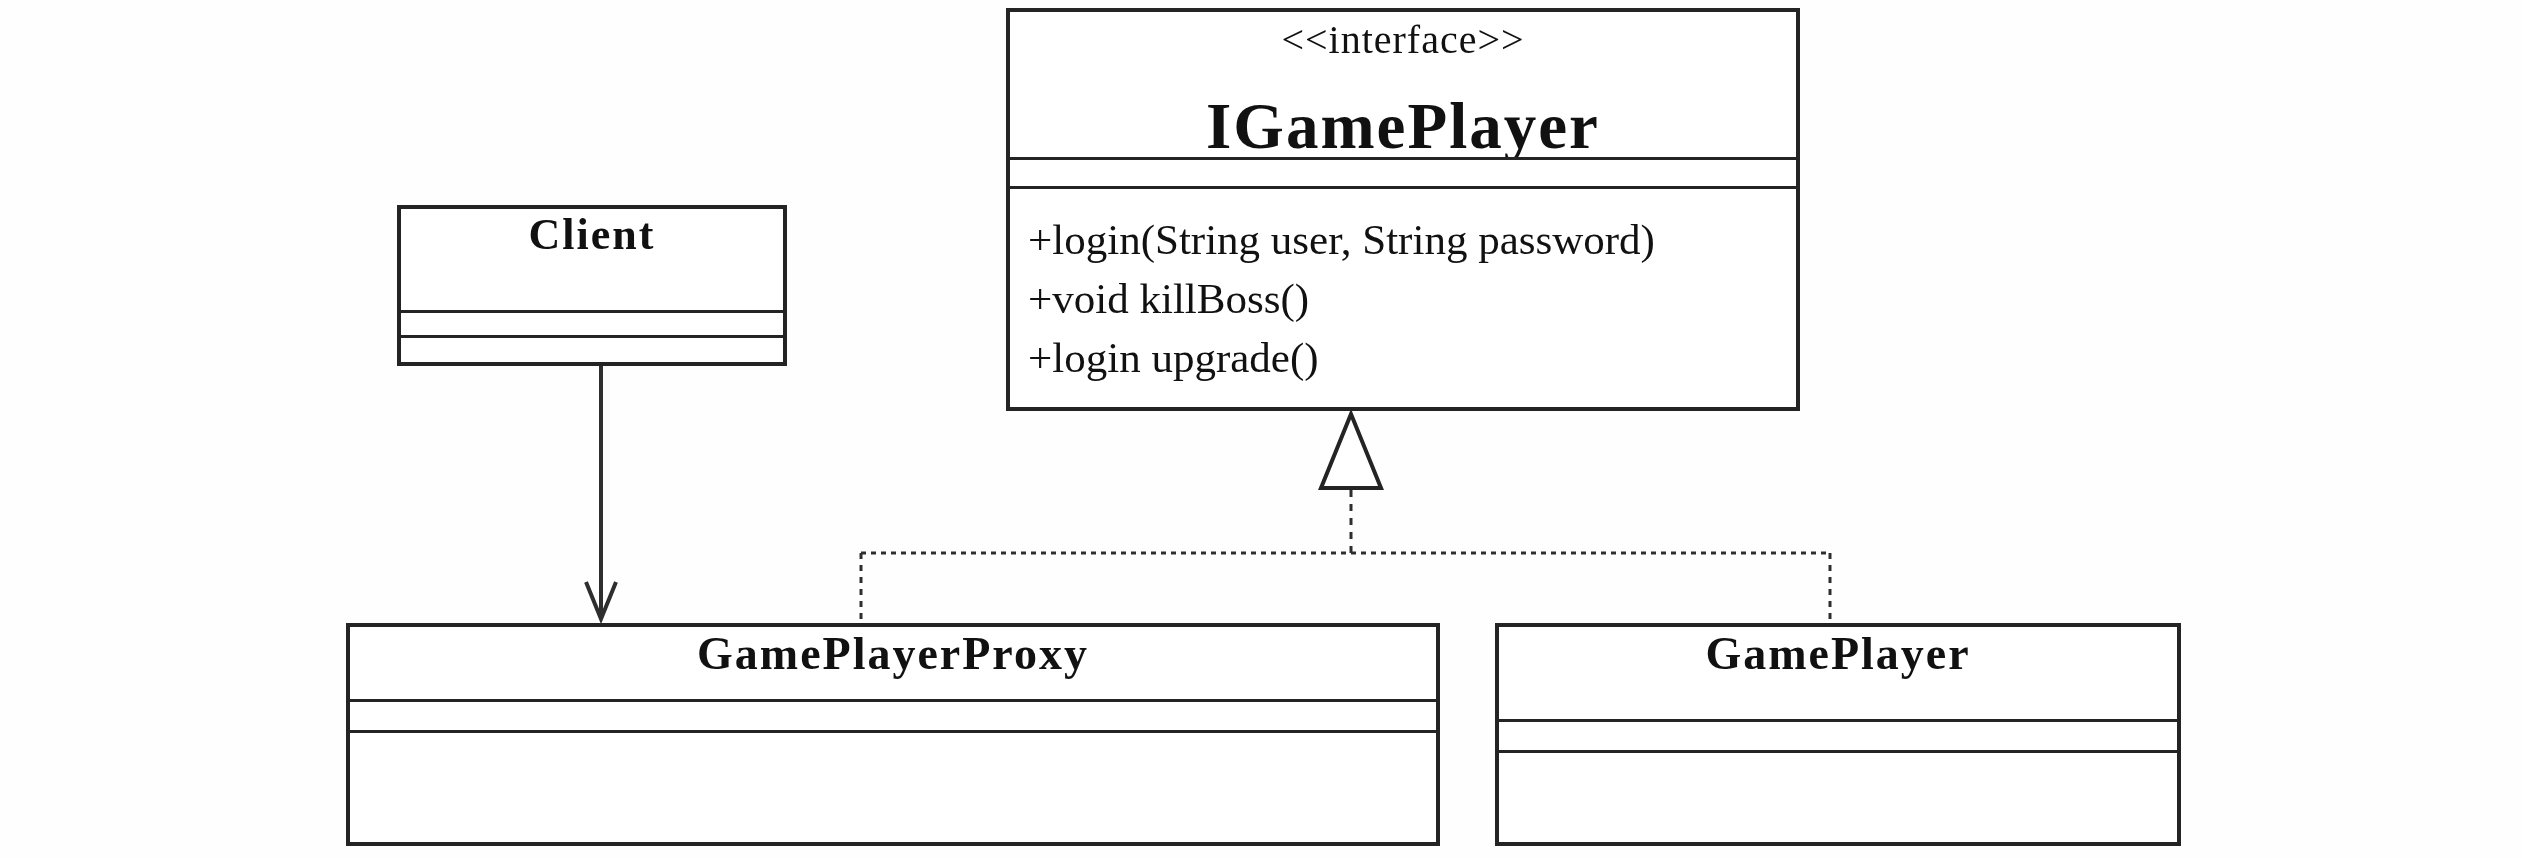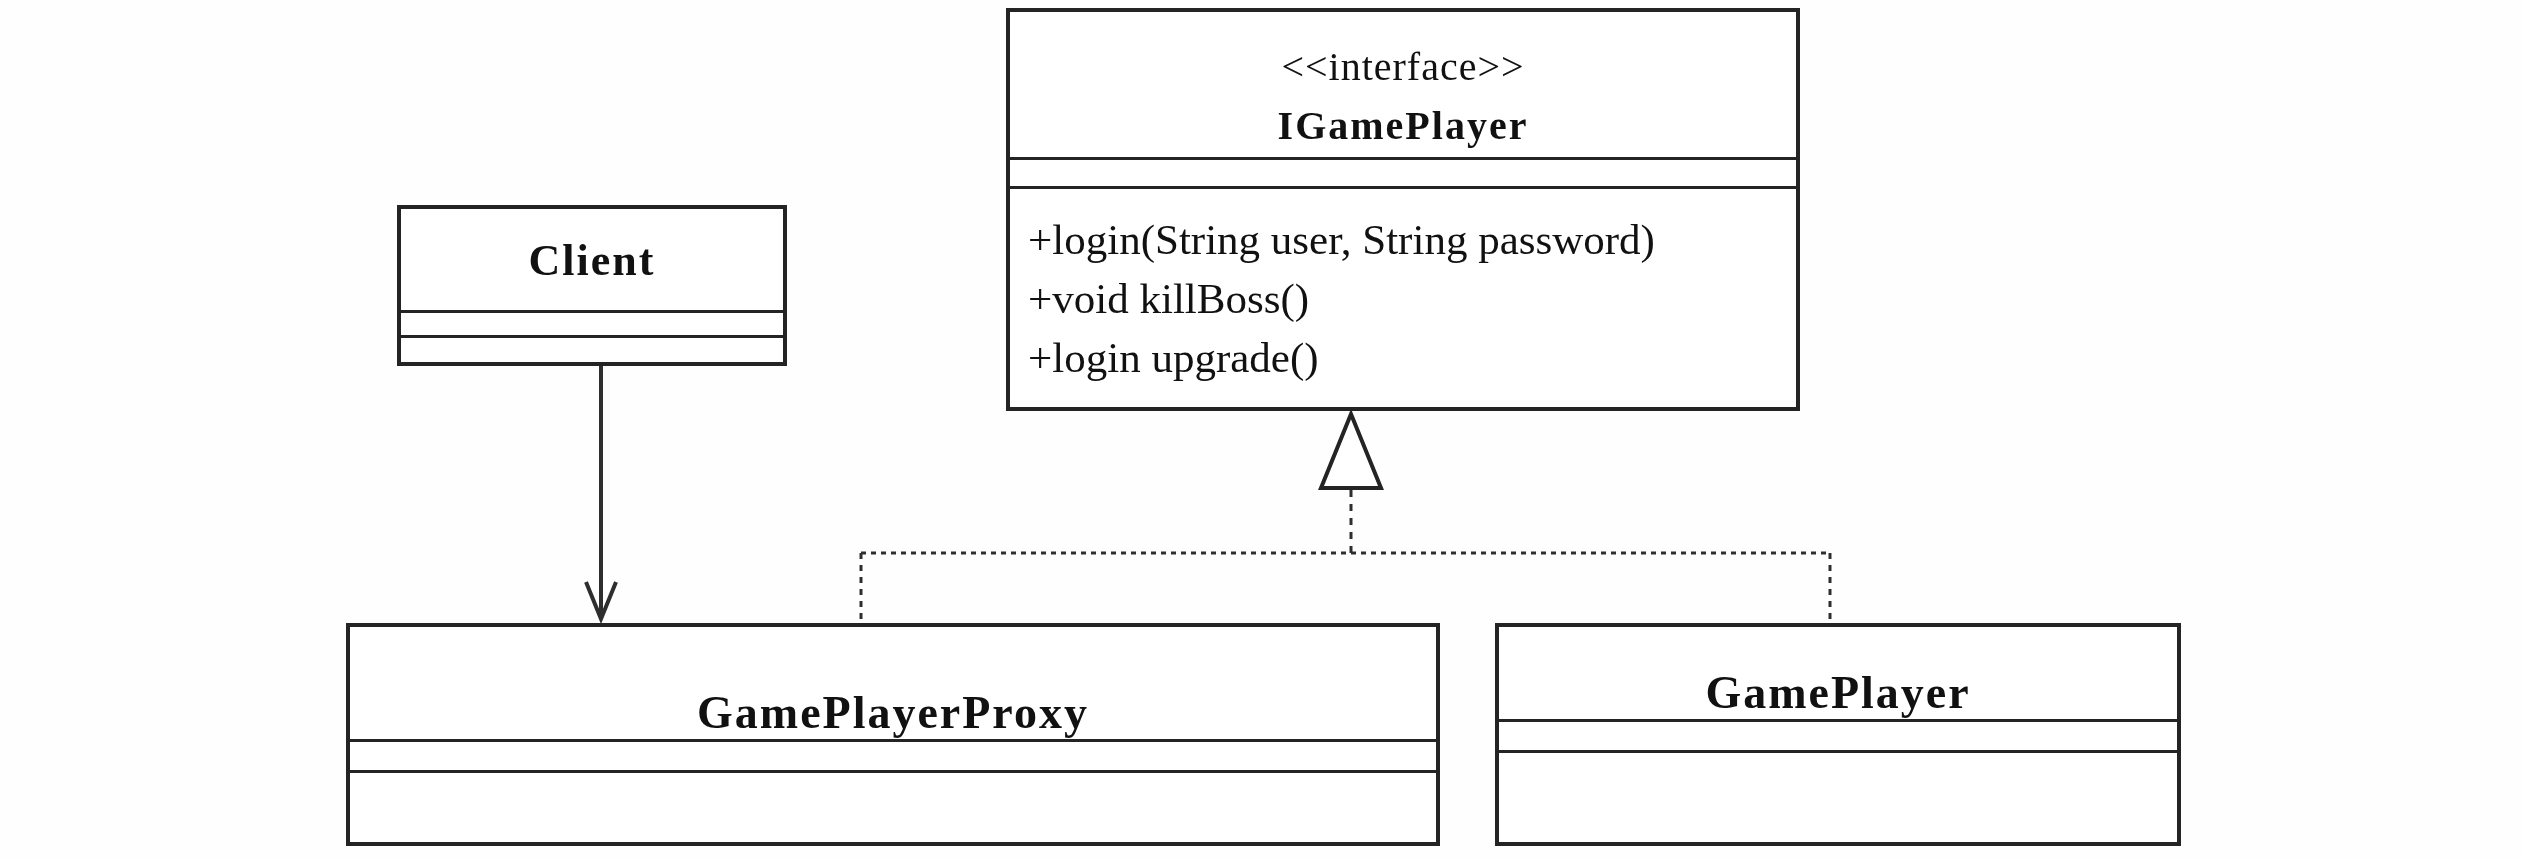--- a/index.html
+++ b/index.html
@@ -23,21 +23,21 @@
     background: #ffffff;
     border: 4px solid #242424;
     box-sizing: border-box;
     display: flex;
     flex-direction: column;
   }
   .compartment { box-sizing: border-box; }
   .title-compartment {
     display: flex;
     flex-direction: column;
-    justify-content: flex-end;
+    justify-content: space-between;
     align-items: center;
     text-align: center;
   }
   .class-name {
     font-weight: bold;
     letter-spacing: 2px;
   }
   .stereotype {
     font-size: 40px;
     line-height: 56px;
@@ -64,24 +64,24 @@
 
   
   .box-client   { left: 397px;  top: 205px; width: 390px;  height: 161px; gap: 24px; }
   .box-client .title-compartment   { height: 90px; }
   .box-client .attrs-compartment   { height: 32px; }
   .box-client .class-name          { font-size: 44px; }
 
   .box-iface    { left: 1006px; top: 8px;   width: 794px;  height: 403px; }
   .box-iface .title-compartment    { height: 145px; }
   .box-iface .attrs-compartment    { height: 32px; }
-  .box-iface .class-name           { font-size: 40px; line-height: 62px; }
+  .box-iface .class-name           { font-size: 65px; line-height: 62px; }
 
   .box-proxy    { left: 346px;  top: 623px; width: 1094px; height: 223px; }
-  .box-proxy .title-compartment    { height: 112px; }
+  .box-proxy .title-compartment    { height: 72px; }
   .box-proxy .attrs-compartment    { height: 34px; }
   .box-proxy .class-name           { font-size: 46px; }
 
   .box-player   { left: 1495px; top: 623px; width: 686px;  height: 223px; }
   .box-player .title-compartment   { height: 92px; }
   .box-player .attrs-compartment   { height: 34px; }
   .box-player .class-name          { font-size: 46px; }
 </style>
 </head>
 <body>

